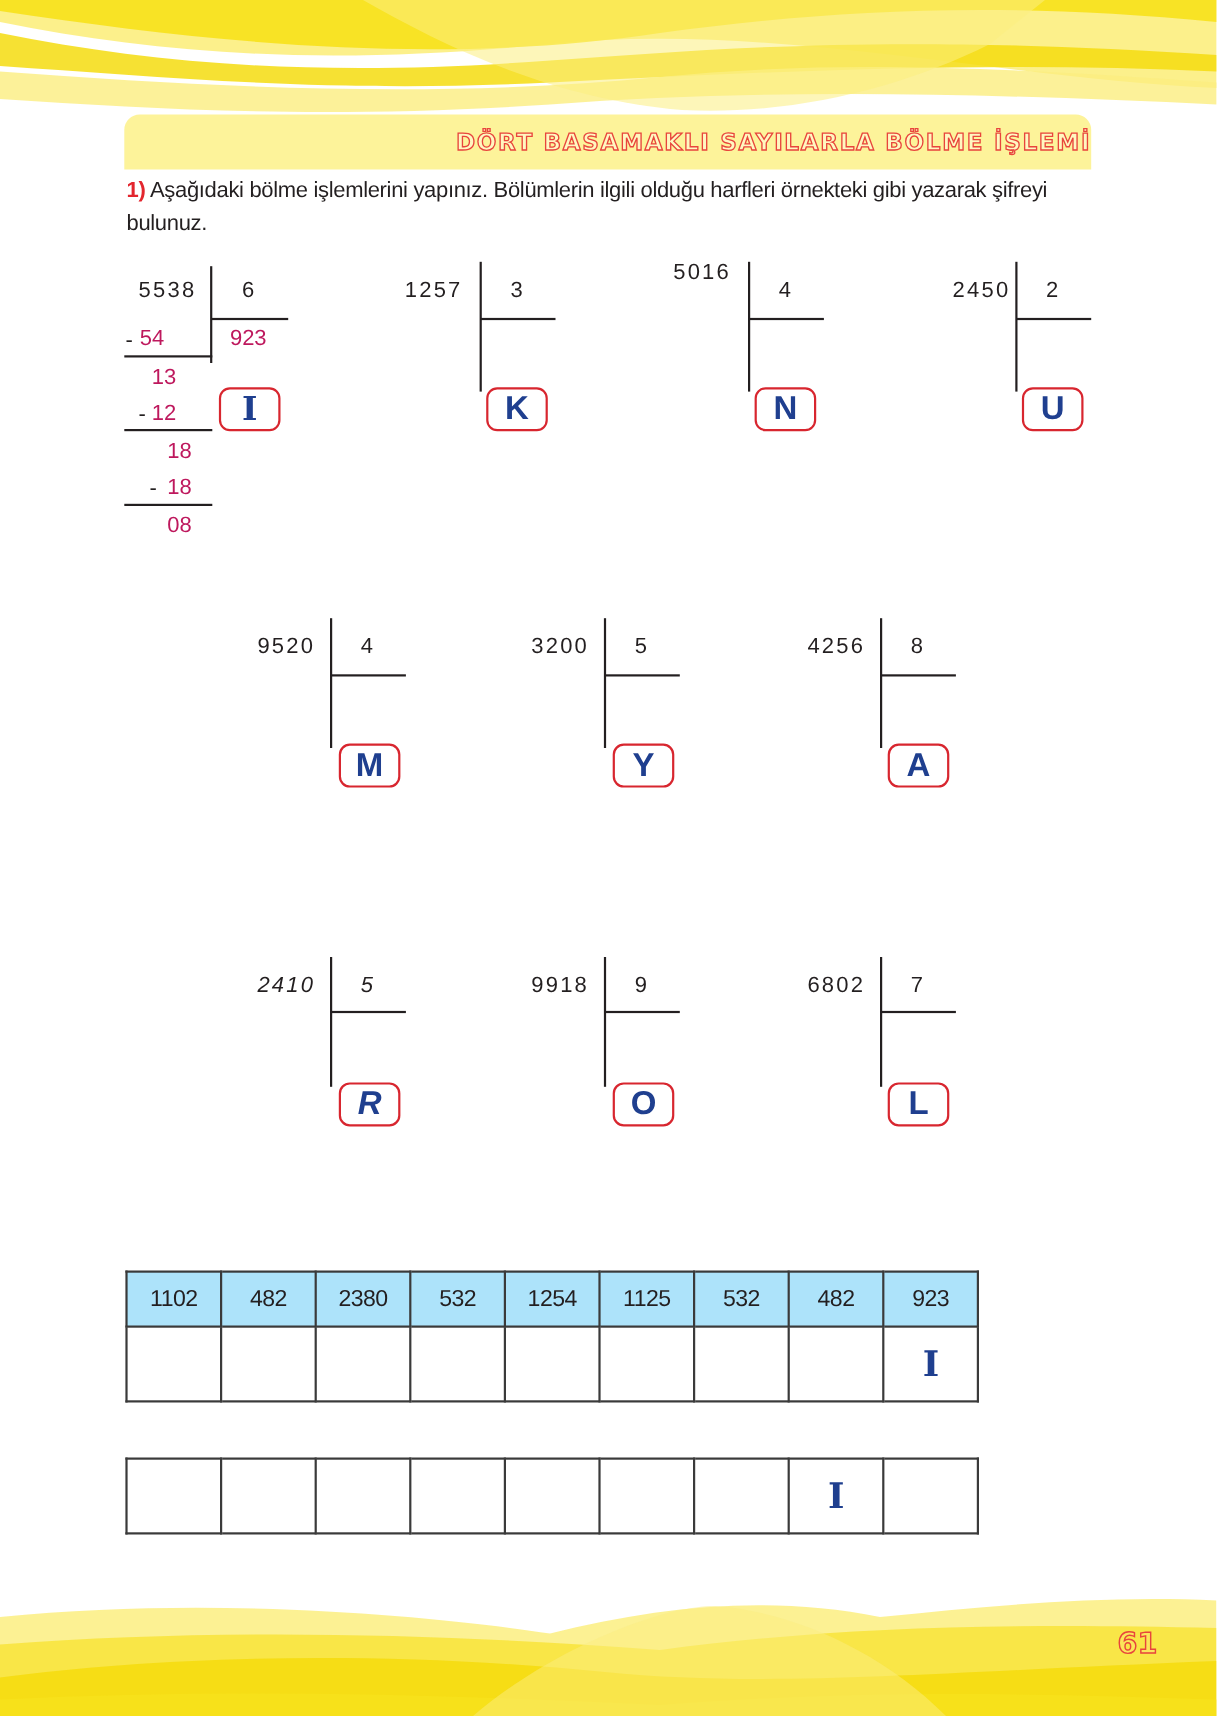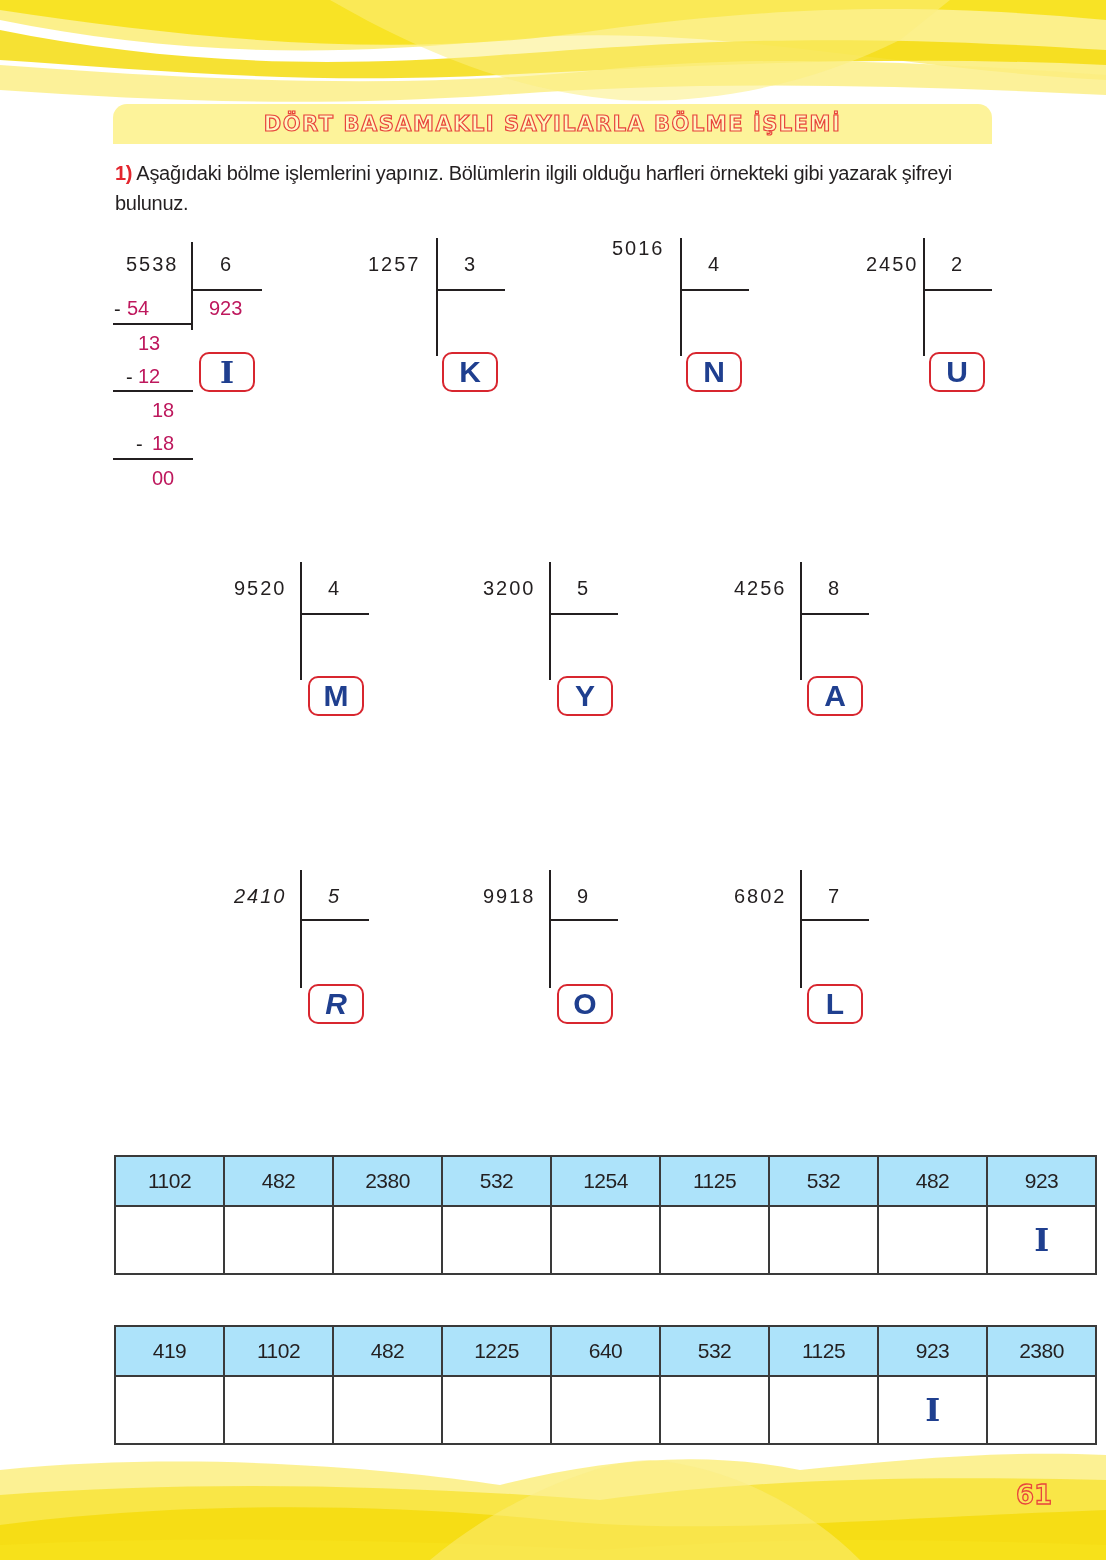--- a/index.html
+++ b/index.html
@@ -4,23 +4,23 @@
   <style>
     * { box-sizing: border-box; margin: 0; padding: 0; }
     html, body { width: 1106px; height: 1560px; background: #ffffff; overflow: hidden; }
     body { position: relative; font-family: "Liberation Sans", sans-serif; color: #231f20; }
 
     .wave { position: absolute; left: 0; width: 1106px; pointer-events: none; }
     .wave-top { top: 0; height: 110px; }
     .wave-bottom { top: 1440px; height: 120px; }
 
     .title-banner {
-      position: absolute; left: 113px; top: 104px; width: 879px; height: 40px;
+      position: absolute; left: 113px; top: 104px; width: 879px; height: 50px;
       background: #fdf39a; border-radius: 14px 14px 0 0;
-      display: flex; align-items: center; justify-content: center;
+      display: flex; align-items: center; justify-content: flex-end;
     }
     .title-text {
       font-family: "DejaVu Sans", sans-serif; font-weight: bold; font-size: 21px;
       letter-spacing: 1.5px; color: #fff7c0;
       -webkit-text-stroke: 1.2px #e8453c;
       font-variant: small-caps;
     }
 
     .instruction {
       position: absolute; left: 115px; top: 158px; width: 885px;
@@ -42,21 +42,21 @@
       font-family: "Liberation Sans", sans-serif;
     }
     .letter-box.serif { font-family: "DejaVu Serif", serif; }
     .red { position: absolute; color: #be185d; font-size: 20px; font-family: "Liberation Sans", sans-serif; }
 
     .code-table {
       position: absolute; left: 114px; border-collapse: collapse;
       border: 2.5px solid #3a3a3a;
     }
     .code-table td {
-      width: 109px; border: 2px solid #3a3a3a; text-align: center;
+      width: 86px; border: 2px solid #3a3a3a; text-align: center;
       font-size: 21px; color: #231f20; letter-spacing: -0.5px;
     }
     .code-table tr.hdr td { background: #ade3fa; height: 50px; }
     .code-table tr.ans td { background: #fff; height: 68px; font-size: 32px; font-weight: bold; color: #1f3f8f; font-family: "DejaVu Serif", serif; }
 
     .page-num {
       position: absolute; left: 1016px; top: 1480px; font-size: 26px; font-weight: bold;
       font-family: "DejaVu Sans", sans-serif; color: #fbe55a;
       -webkit-text-stroke: 1.3px #e8453c;
     }
@@ -90,21 +90,21 @@
   <span class="red" style="left:27px; top:61px;">54</span>
   <div class="hline" style="left:13px; top:87px; width:80px;"></div>
   <span class="red" style="left:38px; top:96px;">13</span>
   <span class="red" style="left:26px; top:130px; color:#231f20;">-</span>
   <span class="red" style="left:38px; top:129px;">12</span>
   <div class="hline" style="left:13px; top:154px; width:80px;"></div>
   <span class="red" style="left:52px; top:163px;">18</span>
   <span class="red" style="left:36px; top:197px; color:#231f20;">-</span>
   <span class="red" style="left:52px; top:196px;">18</span>
   <div class="hline" style="left:13px; top:222px; width:80px;"></div>
-  <span class="red" style="left:52px; top:231px;">00</span>
+  <span class="red" style="left:52px; top:231px;">08</span>
   <div class="letter-box serif" style="left:99px; top:116px;">I</div>
 </div>
 
 <div class="div-block" style="left:360px; top:236px;">
   <span class="dividend" style="left:8px; top:17px;">1257</span>
   <div class="vline" style="left:76px; top:2px; height:118px;"></div>
   <span class="divisor" style="left:104px; top:17px;">3</span>
   <div class="hline" style="left:77px; top:53px; width:68px;"></div>
   <div class="letter-box" style="left:82px; top:116px;">K</div>
 </div>
@@ -195,31 +195,20 @@
     <td></td>
     <td></td>
     <td></td>
     <td>I</td>
   </tr>
 </tbody>
   </table>
 
 <table class="code-table" style="top:1325px;">
   <tbody>
-      <tr class="hdr">
-    <td>419</td>
-    <td>1102</td>
-    <td>482</td>
-    <td>1225</td>
-    <td>640</td>
-    <td>532</td>
-    <td>1125</td>
-    <td>923</td>
-    <td>2380</td>
-  </tr>
   <tr class="ans">
     <td></td>
     <td></td>
     <td></td>
     <td></td>
     <td></td>
     <td></td>
     <td></td>
     <td>I</td>
     <td></td>

